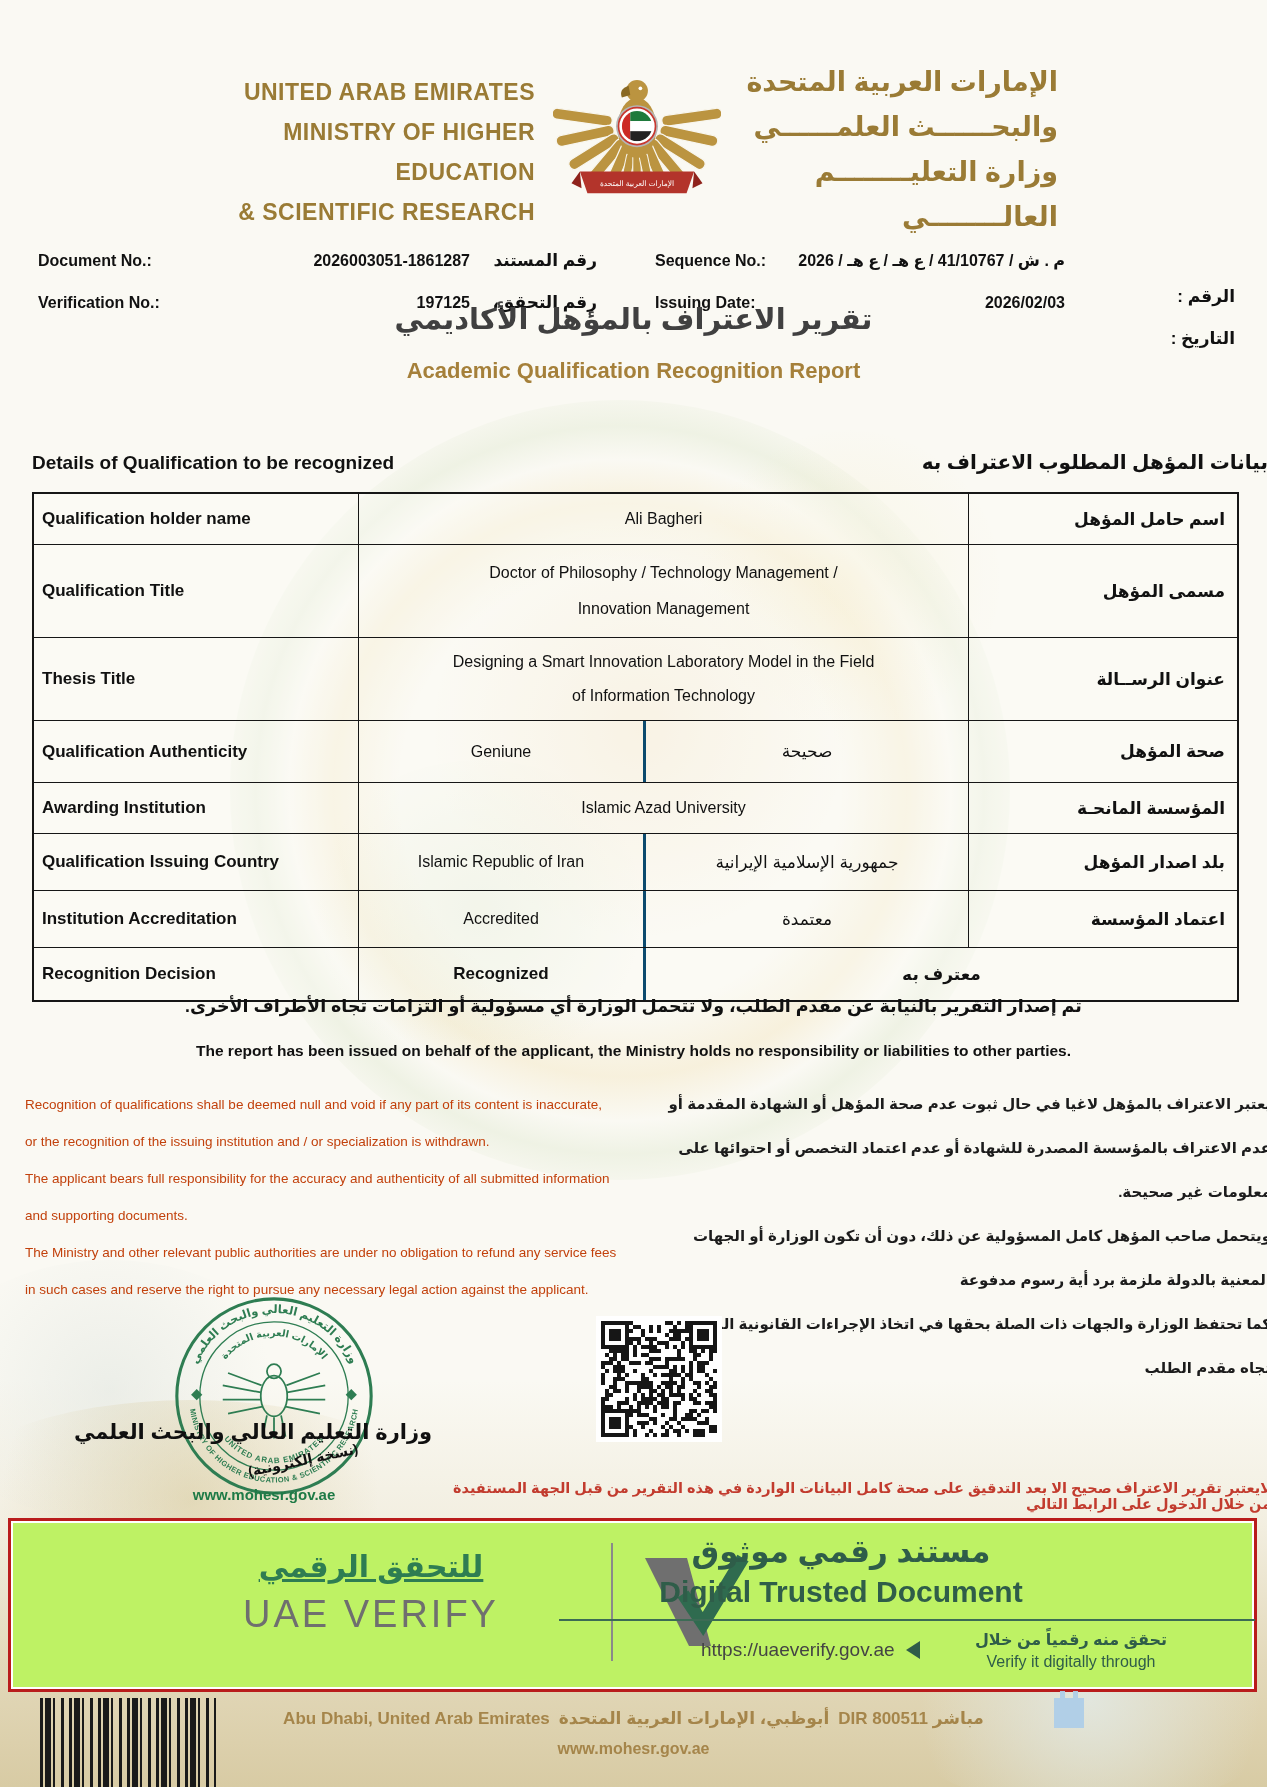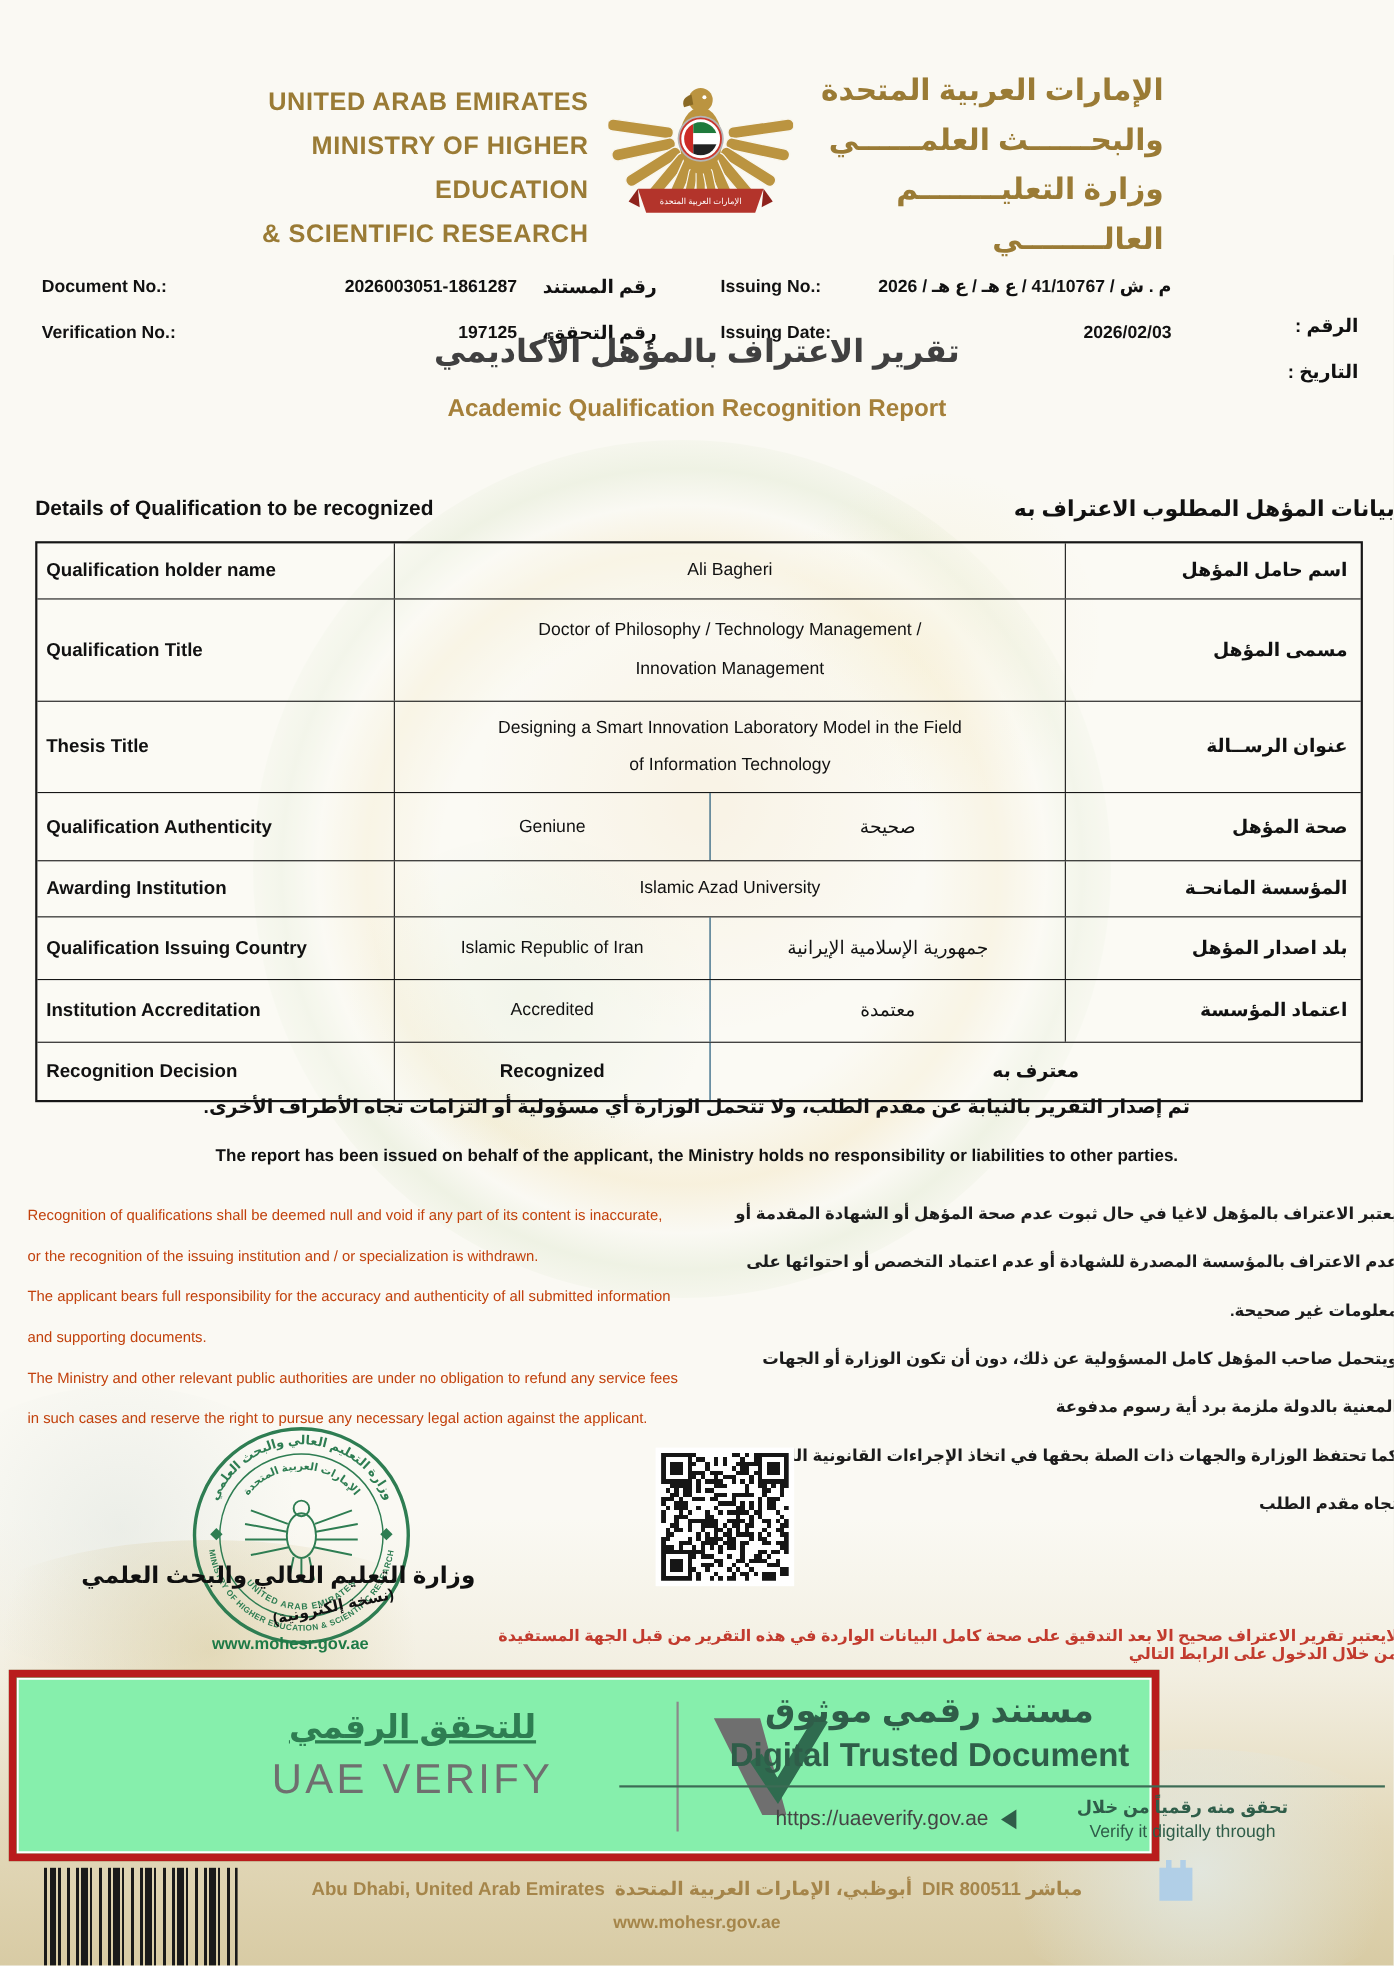--- a/index.html
+++ b/index.html
@@ -62,21 +62,21 @@
     background:rgba(252,251,246,0.35);}
   .trow{display:flex;border-top:1px solid #161616;}
   .trow:first-child{border-top:none;}
   .c-label{width:325px;border-right:1px solid #161616;display:flex;align-items:center;
     padding-left:8px;box-sizing:border-box;font-weight:bold;font-size:17px;}
   .c-val{flex:1;display:flex;align-items:center;justify-content:center;text-align:center;
     font-size:16px;}
   .c-val.two{flex-direction:column;justify-content:space-evenly;}
   .c-dual{flex:1;display:flex;}
   .half{display:flex;align-items:center;justify-content:center;text-align:center;font-size:16px;}
-  .he{width:287px;border-right:1px solid #0c4a6e;box-sizing:border-box;}
+  .he{width:287px;border-right:3px solid #0c4a6e;box-sizing:border-box;}
   .ha{flex:1;direction:rtl;font-size:17px;}
   .c-ar{width:269px;border-left:1px solid #161616;display:flex;align-items:center;
     justify-content:flex-start;padding-right:12px;box-sizing:border-box;
     font-weight:bold;font-size:17px;direction:rtl;}
   .trow.boldrow .half{font-weight:bold;font-size:17px;}
 
   
   .issued-ar{position:absolute;left:0;top:996px;width:1267px;text-align:center;direction:rtl;
     font-weight:bold;font-size:17.5px;}
   .issued-en{position:absolute;left:0;top:1042px;width:1267px;text-align:center;
@@ -100,22 +100,22 @@
 
   
   .qr-box{position:absolute;left:596px;top:1316px;width:126px;height:126px;background:#fff;
     display:flex;align-items:center;justify-content:center;}
 
   
   .red-line{position:absolute;right:27px;top:1480px;width:840px;text-align:right;direction:rtl;
     color:#c23b2e;font-size:14.5px;font-weight:bold;}
 
   
-  .vbox{position:absolute;left:8px;top:1518px;width:1046px;height:174px;background:#86efac;
-    border:7px solid #b91c1c;box-shadow:inset 0 0 0 2px #fff;box-sizing:border-box;}
+  .vbox{position:absolute;left:8px;top:1518px;width:1249px;height:174px;background:#bef264;
+    border:3px solid #b91c1c;box-shadow:inset 0 0 0 2px #fff;box-sizing:border-box;}
   .v-ar{position:absolute;left:150px;top:28px;width:420px;text-align:center;direction:rtl;
     color:#2e7d52;font-size:30px;font-weight:bold;text-decoration:underline;}
   .v-en{position:absolute;left:150px;top:72px;width:420px;text-align:center;
     color:#6f6f6f;font-size:38px;letter-spacing:3px;}
   .v-div{position:absolute;left:600px;top:22px;width:2px;height:118px;background:#8a8a8a;}
   .v-logo{position:absolute;left:628px;top:22px;width:110px;height:118px;}
   .t-ar{position:absolute;left:620px;top:12px;width:420px;text-align:center;direction:rtl;
     color:#2f5d49;font-size:31px;font-weight:bold;}
   .t-en{position:absolute;left:600px;top:54px;width:460px;text-align:center;
     color:#2f5d49;font-size:30px;font-weight:bold;}
@@ -232,21 +232,21 @@
     <div>وزارة التعليــــــــم العالــــــــي</div>
   </div>
 
   <div class="meta">
     <div class="cell mrow1 m-len1">Document No.:</div>
     <div class="cell mrow1 m-val1">2026003051-1861287</div>
     <div class="cell mrow1 m-lar1">رقم المستند</div>
     <div class="cell mrow2 m-len1">Verification No.:</div>
     <div class="cell mrow2 m-val1">197125</div>
     <div class="cell mrow2 m-lar1">رقم التحقق،</div>
-    <div class="cell mrow1 m-len2">Issuing No.:</div>
+    <div class="cell mrow1 m-len2">Sequence No.:</div>
     <div class="cell mrow1 m-val2">م . ش / 41/10767 / ع هـ / ع هـ / 2026</div>
     <div class="cell mrow1 m-lar2">الرقم :</div>
     <div class="cell mrow2 m-len2">Issuing Date:</div>
     <div class="cell mrow2 m-val2">2026/02/03</div>
     <div class="cell mrow2 m-lar2">التاريخ :</div>
   </div>
 
   <div class="title-ar">تقرير الاعتراف بالمؤهل الأكاديمي</div>
   <div class="title-en">Academic Qualification Recognition Report</div>
 

